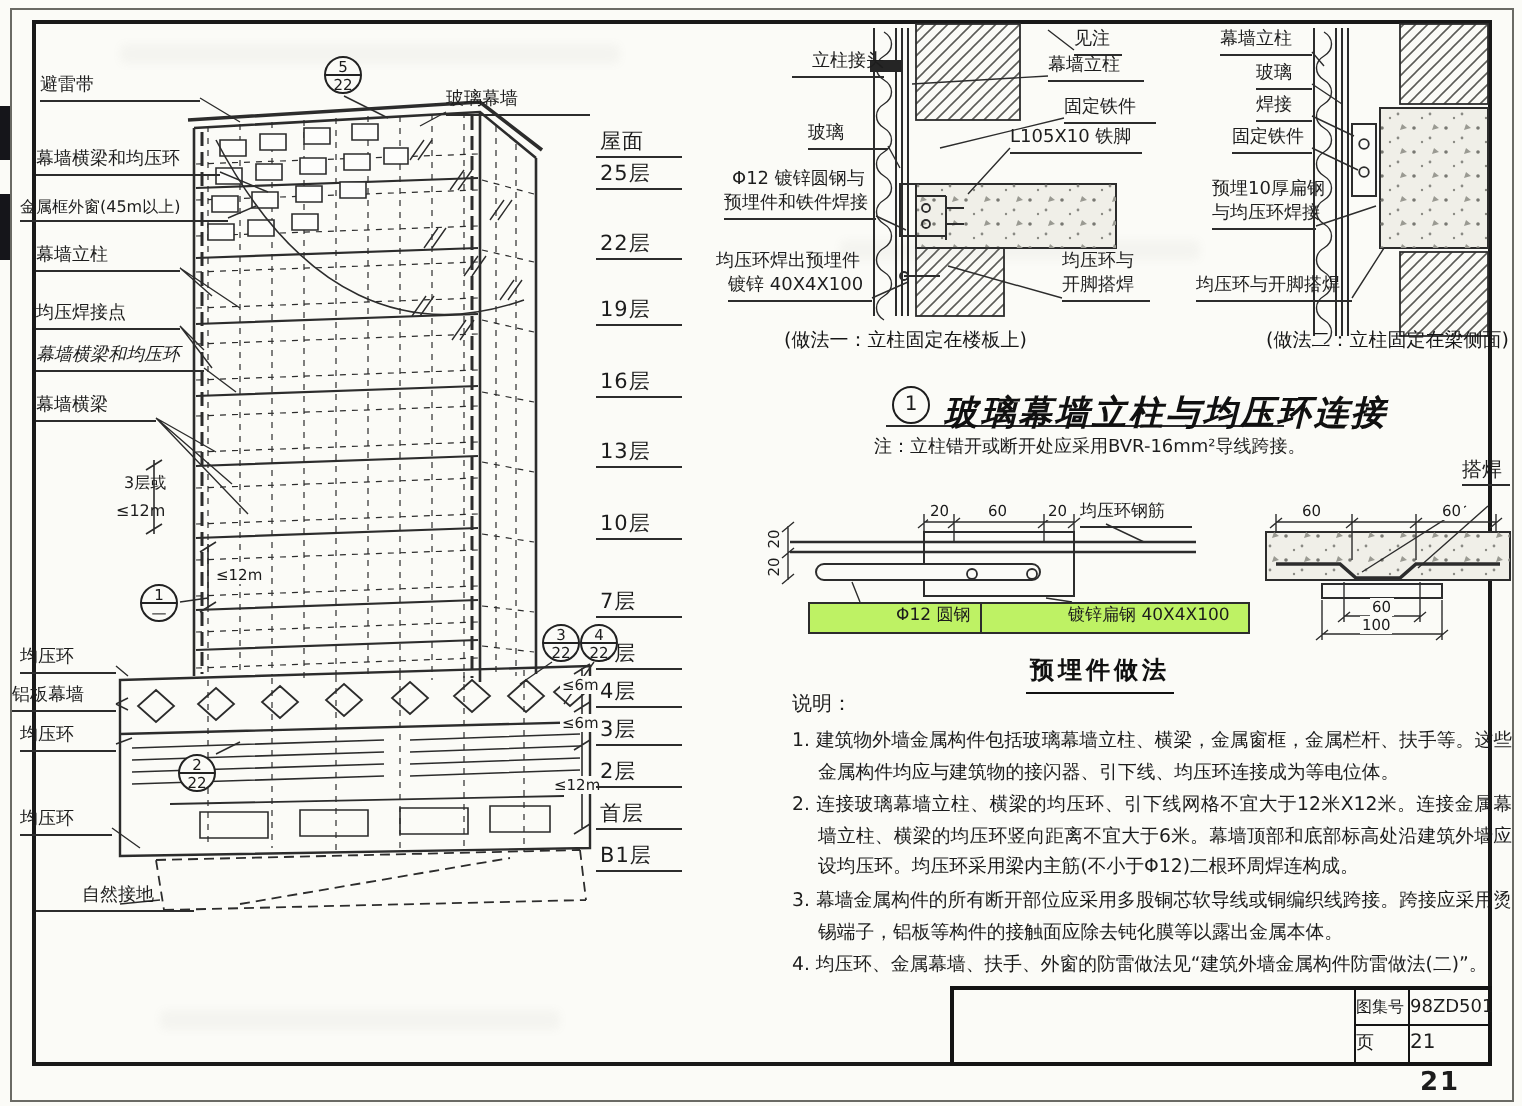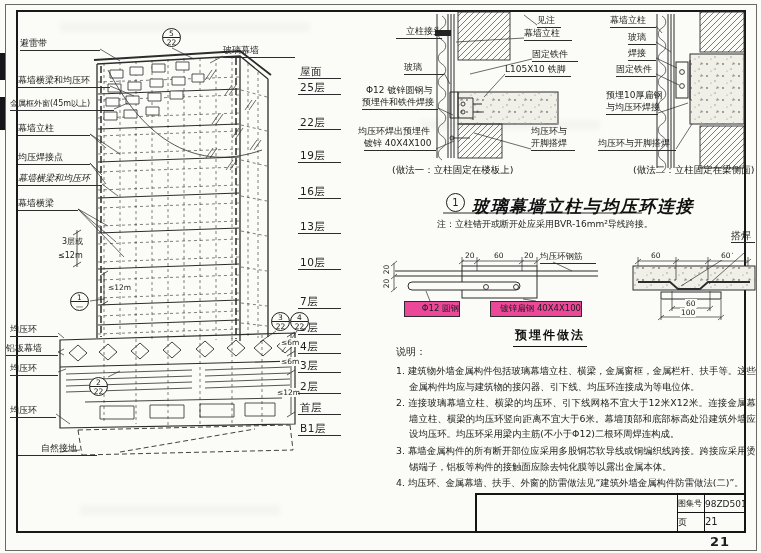--- a/index.html
+++ b/index.html
@@ -12,21 +12,21 @@
   .u{border-bottom:1px solid #2c2c2c;padding-bottom:1px;}
   .sm{font-size:8px;}
   .flr{position:absolute;left:298px;width:40px;font-size:10.5px;line-height:12px;border-bottom:1px solid #2c2c2c;padding:0 1px 1px 2px;letter-spacing:.5px;white-space:nowrap;}
   .dim{position:absolute;font-size:7.5px;line-height:9px;background:#fbfbf7;padding:0 1px;white-space:nowrap;}
   .vdim{position:absolute;font-size:7.5px;line-height:9px;transform:rotate(-90deg);}
   .bubble{position:absolute;width:19px;height:19px;border:1px solid #222;border-radius:50%;background:#fbfbf7;font-size:7.5px;text-align:center;box-sizing:border-box;}
   .bubble .t{display:block;height:8px;line-height:9px;border-bottom:1px solid #222;}
   .bubble .b{display:block;height:8px;line-height:9px;}
   .circ{position:absolute;width:17px;height:17px;border:1.3px solid #1d1d1d;border-radius:50%;font-size:10px;line-height:17px;text-align:center;box-sizing:content-box;}
   .cap{position:absolute;font-weight:bold;color:#101010;white-space:nowrap;}
-  .box{position:absolute;border:1px solid #2c2c2c;font-size:8.5px;line-height:13px;text-align:right;background:#ec4899;white-space:nowrap;}
+  .box{position:absolute;border:1px solid #2c2c2c;font-size:8.5px;line-height:13px;text-align:left;background:#bef264;white-space:nowrap;padding-left:43px;}
   .dcap{position:absolute;font-size:9.5px;white-space:nowrap;color:#161616;}
   #notes{position:absolute;left:396px;top:345px;width:360px;}
   #notes .nh{font-size:10px;margin-bottom:4px;}
   #notes .ni{font-size:9.4px;line-height:15.6px;text-indent:-13px;padding-left:13px;margin-bottom:1px;text-align:justify;}
   #tblock{position:absolute;left:475px;top:493px;width:271px;height:40px;border:2px solid #141414;box-sizing:border-box;background:#fbfbf7;}
   #tblock .tb-title{position:absolute;left:0;top:0;width:200px;height:36px;line-height:36px;text-align:center;font-size:12px;letter-spacing:1px;font-weight:bold;white-space:nowrap;}
   #tblock .cell{position:absolute;box-sizing:border-box;border-left:1.5px solid #141414;text-align:left;white-space:nowrap;}
   #pageno{position:absolute;left:710px;top:534px;font-size:13px;font-weight:bold;letter-spacing:1px;}
   .ghost{position:absolute;background:#8a8a82;opacity:.06;filter:blur(2px);border-radius:3px;}
 </style>

